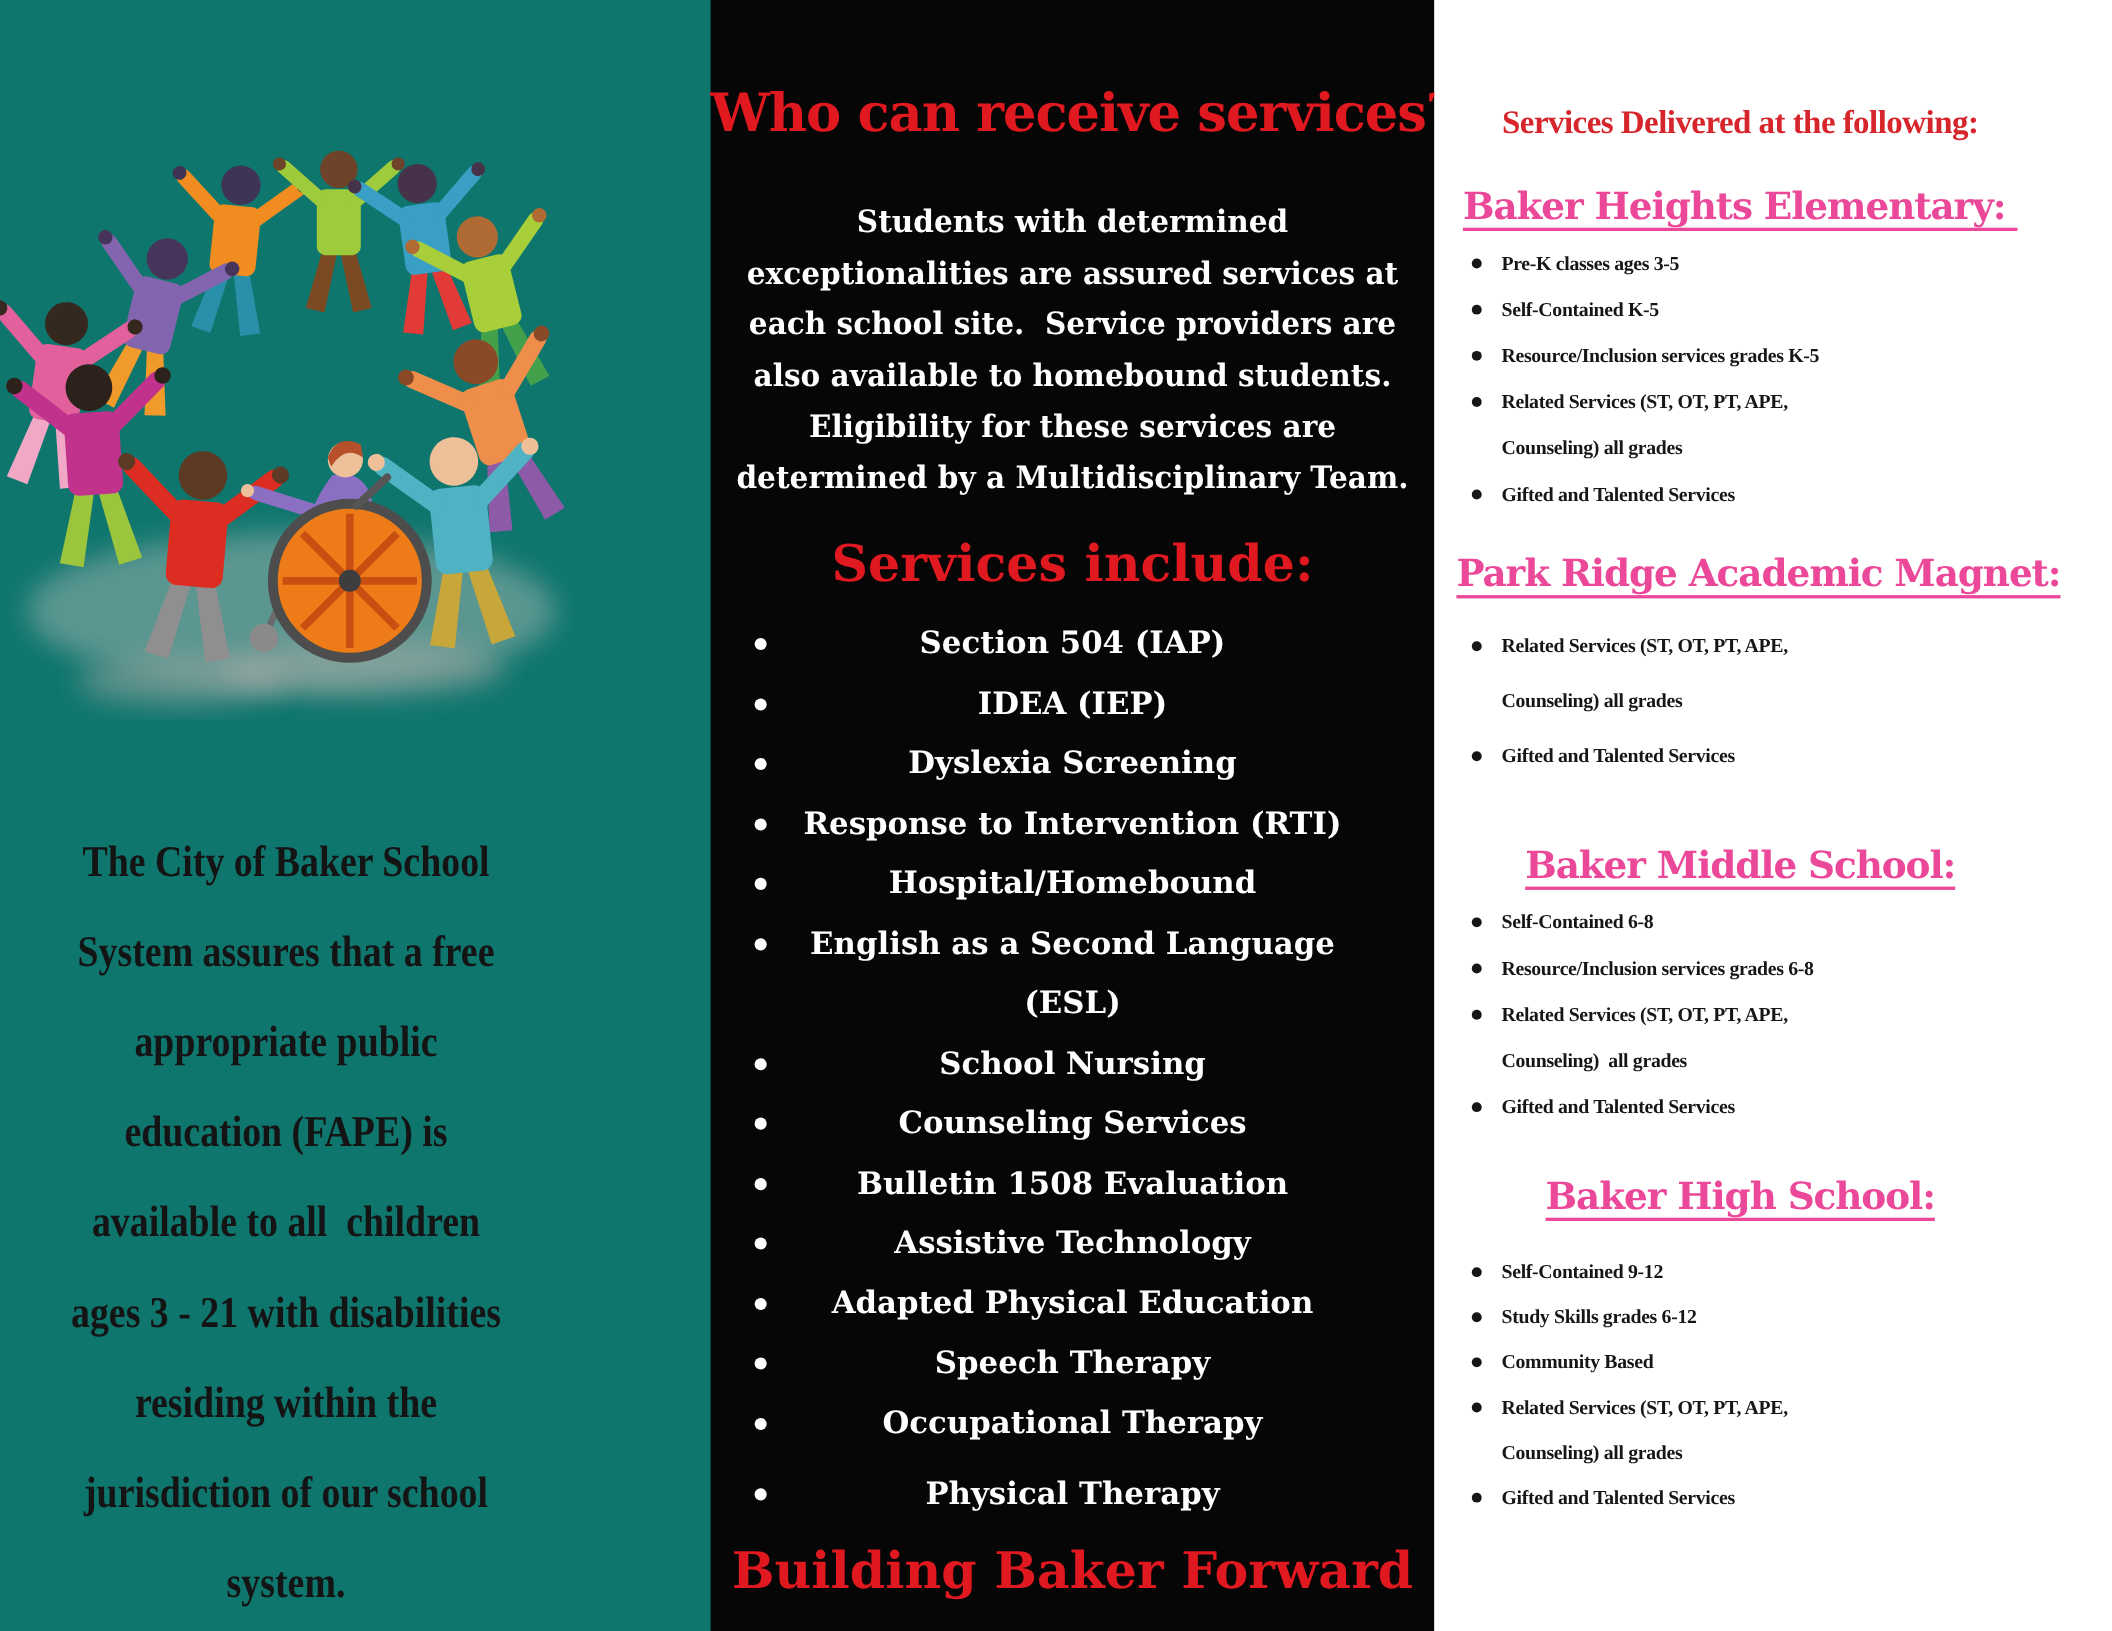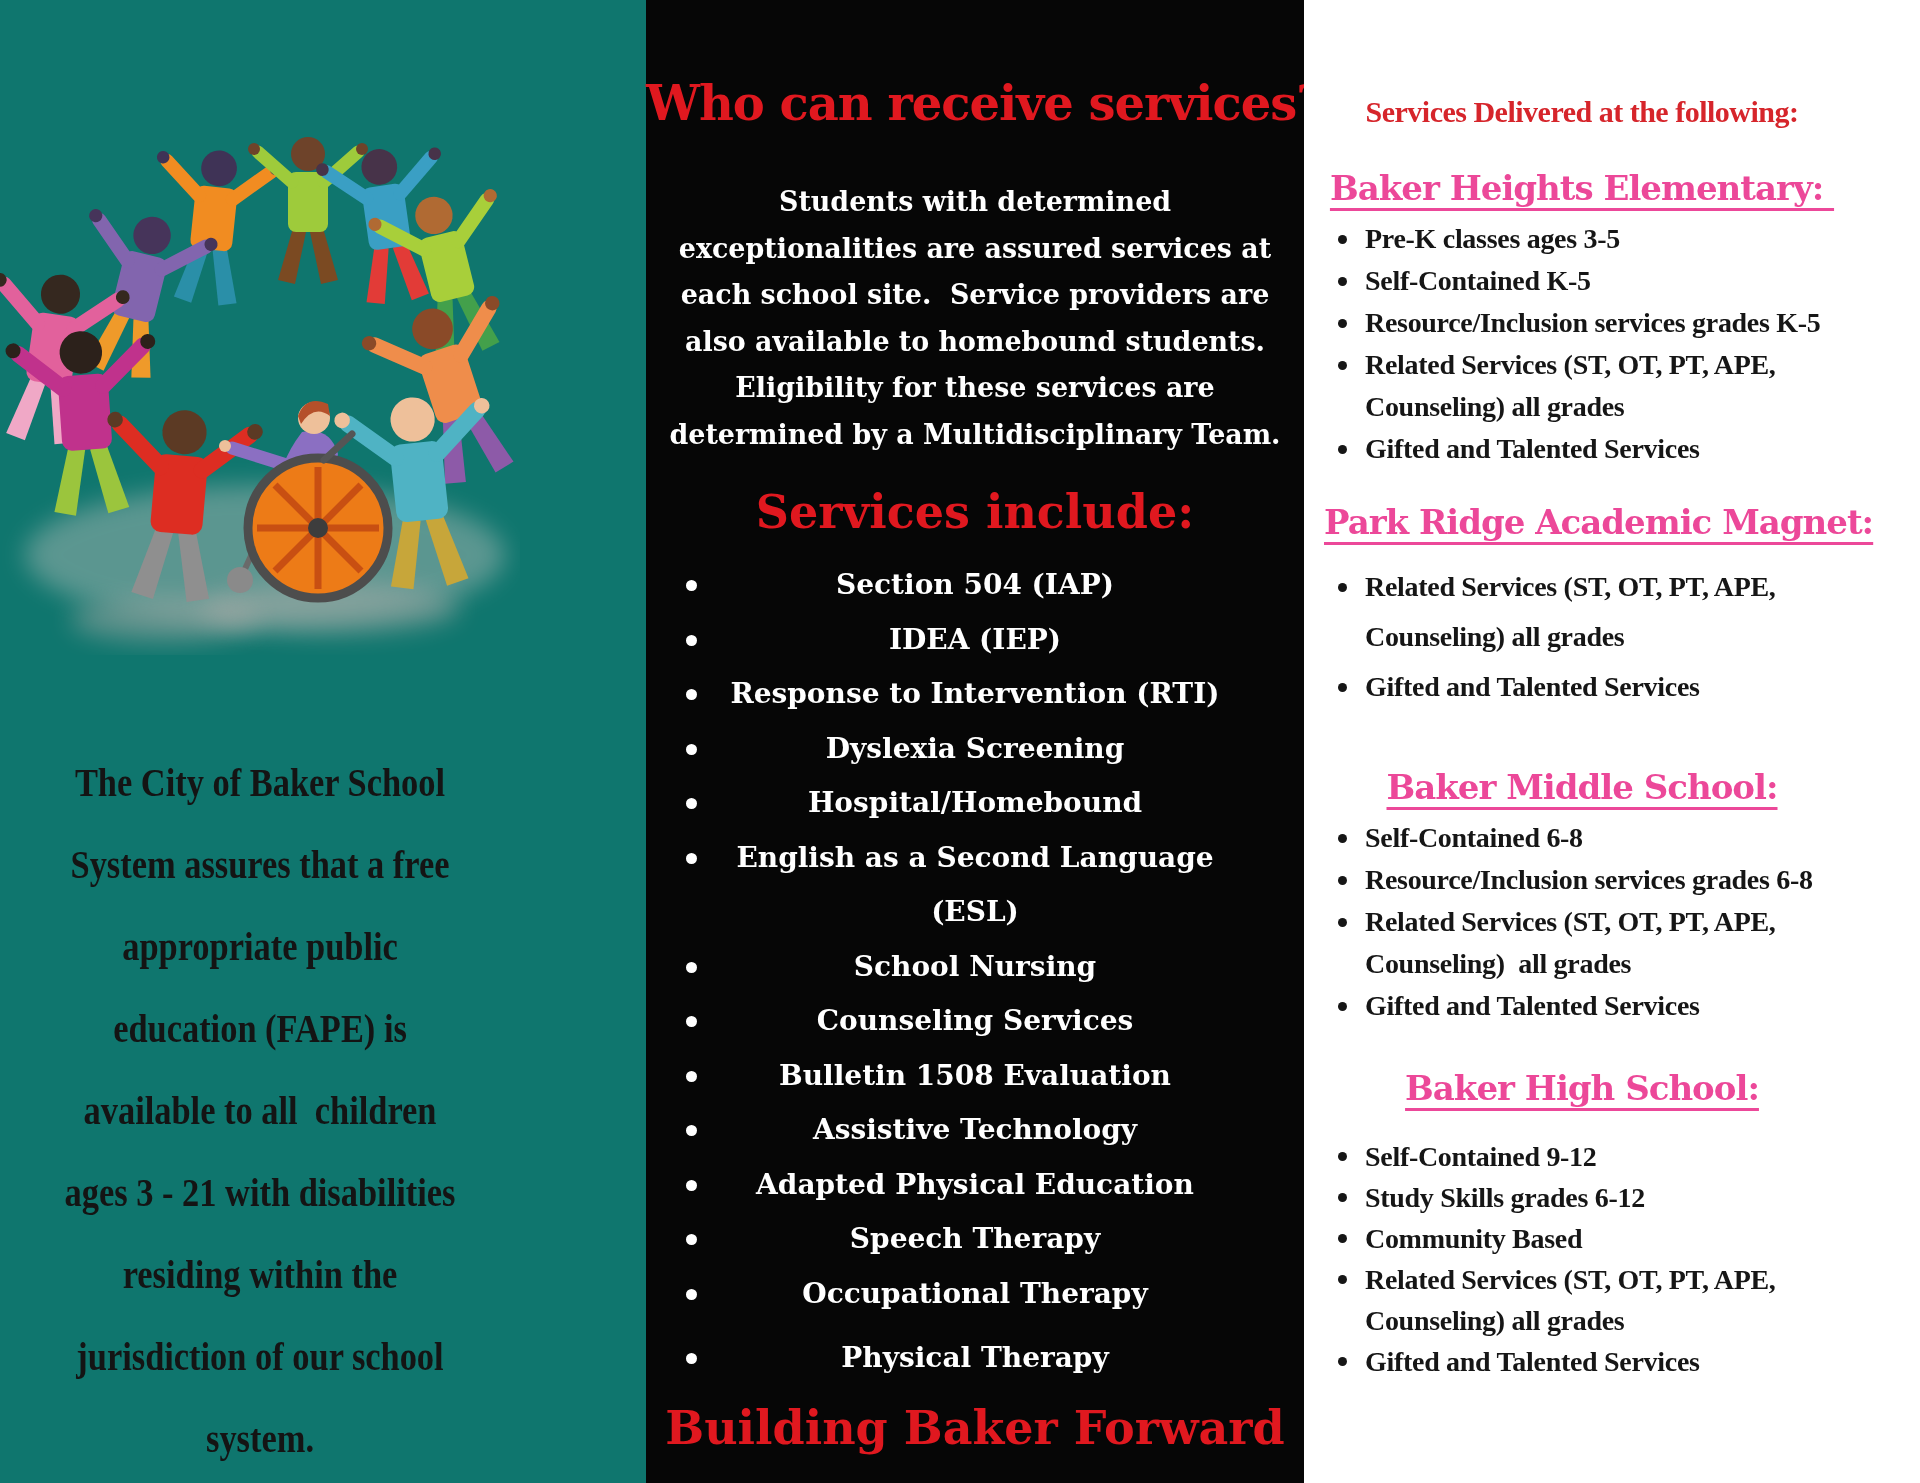--- a/index.html
+++ b/index.html
@@ -49,21 +49,21 @@
     margin-right:60px; letter-spacing:-0.5px;
   }
   .school-section h3 {
     margin:0 60px 0 0; color:#ec4899; font-family:"DejaVu Serif", serif; font-weight:bold;
     font-size:34px; line-height:60px; text-align:center; white-space:nowrap; letter-spacing:-1px;
     text-decoration:underline; text-decoration-thickness:3px; text-underline-offset:8px;
   }
   .school-section ul { margin:0; padding:0 0 0 14px; list-style:none; }
   .school-section li {
     display:flex; align-items:flex-start;
-    font-family:"Liberation Serif", serif; font-weight:bold; font-size:28px;
+    font-family:"Liberation Serif", serif; font-weight:bold; font-size:18px;
     letter-spacing:-0.3px; white-space:nowrap;
   }
   .school-section .dot {
     flex:0 0 auto; width:9px; height:9px; border-radius:50%; background:#161616;
     margin-right:18px;
   }
   .school-section:nth-of-type(1) { margin-top:18px; }
   .school-section:nth-of-type(1) li { line-height:42px; }
   .school-section:nth-of-type(1) .dot { margin-top:17px; }
   .school-section:nth-of-type(2) { margin-top:22px; }
@@ -175,26 +175,26 @@
           <span class="svc-text">Section 504 (IAP)</span>
         </li>
 
         <li>
           <span class="dot"></span>
           <span class="svc-text">IDEA (IEP)</span>
         </li>
 
         <li>
           <span class="dot"></span>
+          <span class="svc-text">Dyslexia Screening</span>
+        </li>
+
+        <li>
+          <span class="dot"></span>
           <span class="svc-text">Response to Intervention (RTI)</span>
-        </li>
-
-        <li>
-          <span class="dot"></span>
-          <span class="svc-text">Dyslexia Screening</span>
         </li>
 
         <li>
           <span class="dot"></span>
           <span class="svc-text">Hospital/Homebound</span>
         </li>
 
         <li>
           <span class="dot"></span>
           <span class="svc-text">English as a Second Language<br>(ESL)</span>

